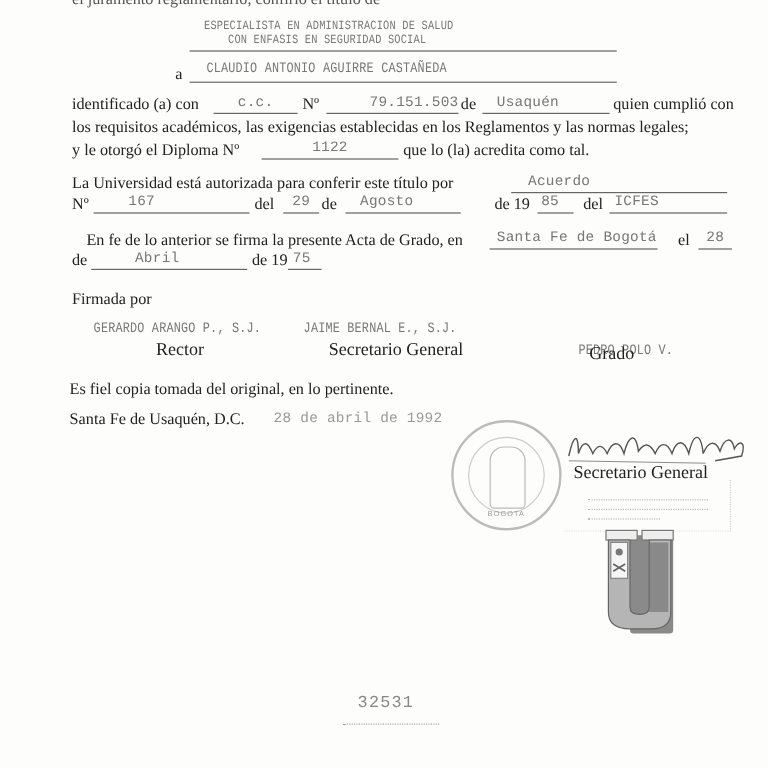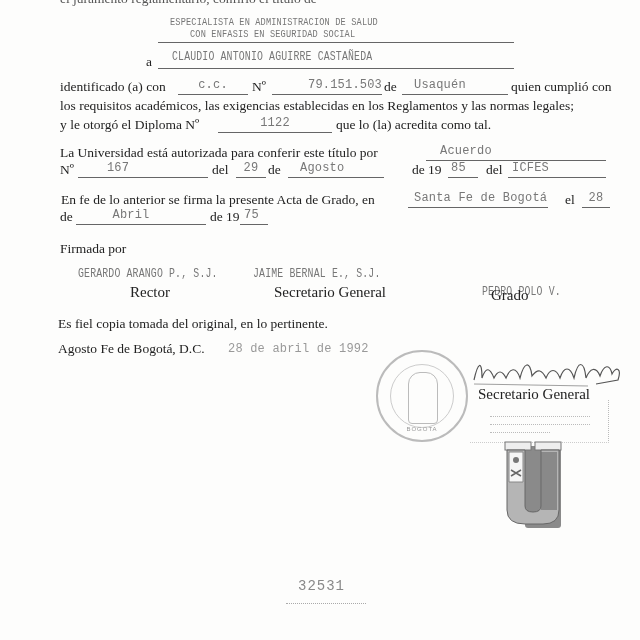--- a/index.html
+++ b/index.html
@@ -82,21 +82,21 @@
 <div class="abs serif" style="left:268px;top:162px;">de</div>
 <div class="line" style="left:288px;top:177px;width:96px;"></div>
 <div class="abs mono" style="left:300px;top:161px;">Agosto</div>
 <div class="abs serif" style="left:412px;top:162px;">de 19</div>
 <div class="line" style="left:448px;top:177px;width:30px;"></div>
 <div class="abs mono" style="left:451px;top:161px;">85</div>
 <div class="abs serif" style="left:486px;top:162px;">del</div>
 <div class="line" style="left:508px;top:177px;width:98px;"></div>
 <div class="abs mono" style="left:512px;top:161px;">ICFES</div>
 
-<div class="abs serif" style="left:61px;top:192px;">En fe de lo anterior se firma la presente Acta de Grado, en</div>
+<div class="abs serif" style="left:72px;top:192px;">En fe de lo anterior se firma la presente Acta de Grado, en</div>
 <div class="line" style="left:408px;top:207px;width:140px;"></div>
 <div class="abs mono" style="left:414px;top:191px;">Santa Fe de Bogotá</div>
 <div class="abs serif" style="left:565px;top:192px;">el</div>
 <div class="line" style="left:582px;top:207px;width:28px;"></div>
 <div class="fill mono" style="left:582px;top:191px;width:28px;">28</div>
 <div class="abs serif" style="left:60px;top:209px;">de</div>
 <div class="line" style="left:76px;top:224px;width:130px;"></div>
 <div class="fill mono" style="left:76px;top:208px;width:110px;">Abril</div>
 <div class="abs serif" style="left:210px;top:209px;">de 19</div>
 <div class="line" style="left:240px;top:224px;width:28px;"></div>
@@ -107,21 +107,21 @@
 <div class="abs mono" style="left:78px;top:267px;"><span class="cond">GERARDO ARANGO P., S.J.</span></div>
 <div class="abs sig-title" style="left:130px;top:284px;">Rector</div>
 
 <div class="abs mono" style="left:253px;top:267px;"><span class="cond">JAIME BERNAL E., S.J.</span></div>
 <div class="abs sig-title" style="left:274px;top:284px;">Secretario General</div>
 
 <div class="abs mono" style="left:466px;top:285px;padding-left:16px;"><span class="cond">PEDRO POLO V.</span></div>
 <div class="abs sig-title" style="left:491px;top:287px;">Grado</div>
 
 <div class="abs serif" style="left:58px;top:316px;">Es fiel copia tomada del original, en lo pertinente.</div>
-<div class="abs serif" style="left:58px;top:341px;">Agosto Fe de Bogotá, D.C.</div>
+<div class="abs serif" style="left:58px;top:341px;">Santa Fe de Usaquén, D.C.</div>
 <div class="abs mono" style="left:228px;top:342px;color:#999;">28 de abril de 1992</div>
 
 <div class="stamp">
   <div class="inner"></div>
   <div class="figure"></div>
   <div class="stamp-text">BOGOTA</div>
 </div>
 
 <svg class="abs" style="left:468px;top:356px;" width="160" height="34">
   <path d="M6 24 C10 6, 14 4, 14 22 C18 10, 22 12, 26 22 C30 14, 34 14, 38 22 C42 12, 48 10, 52 22 C56 6, 62 4, 64 20 C70 12, 74 14, 78 22 C82 12, 88 12, 92 22 C96 10, 102 10, 106 22 C110 4, 116 4, 118 22 C122 12, 128 10, 132 20 C136 8, 142 8, 144 18 C148 10, 154 12, 150 24 L128 28" fill="none" stroke="#555" stroke-width="1.2"></path>

